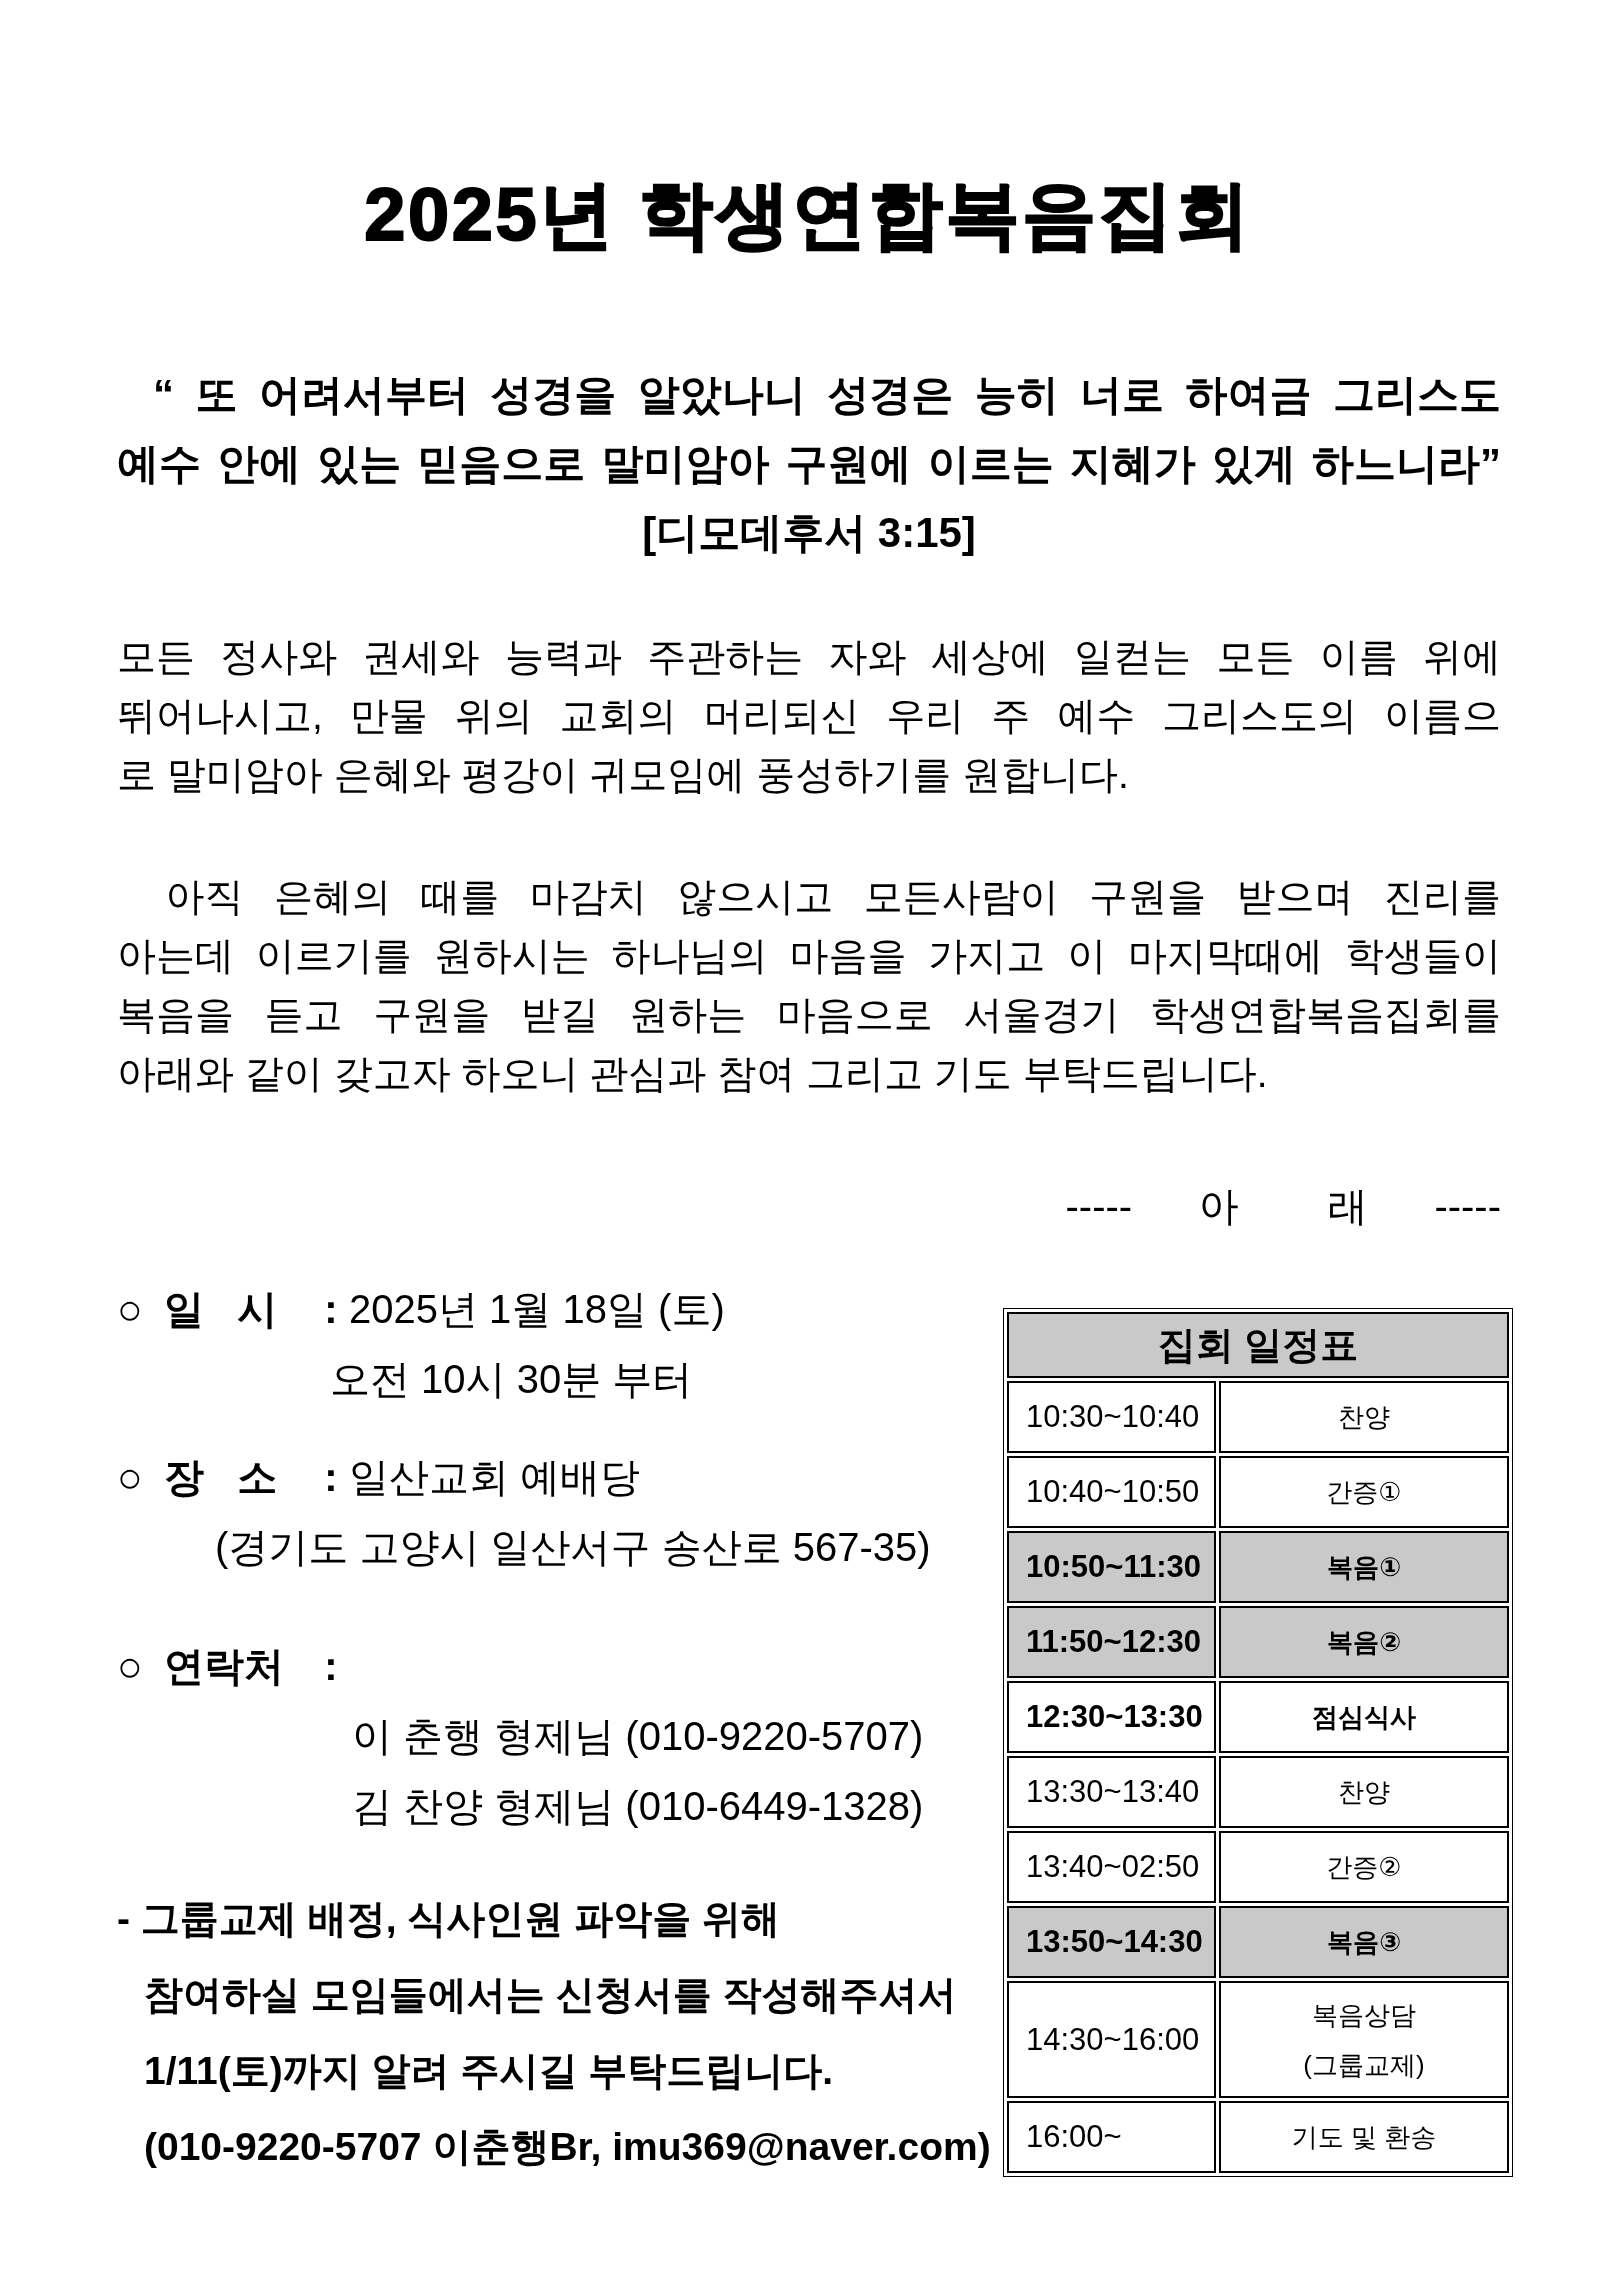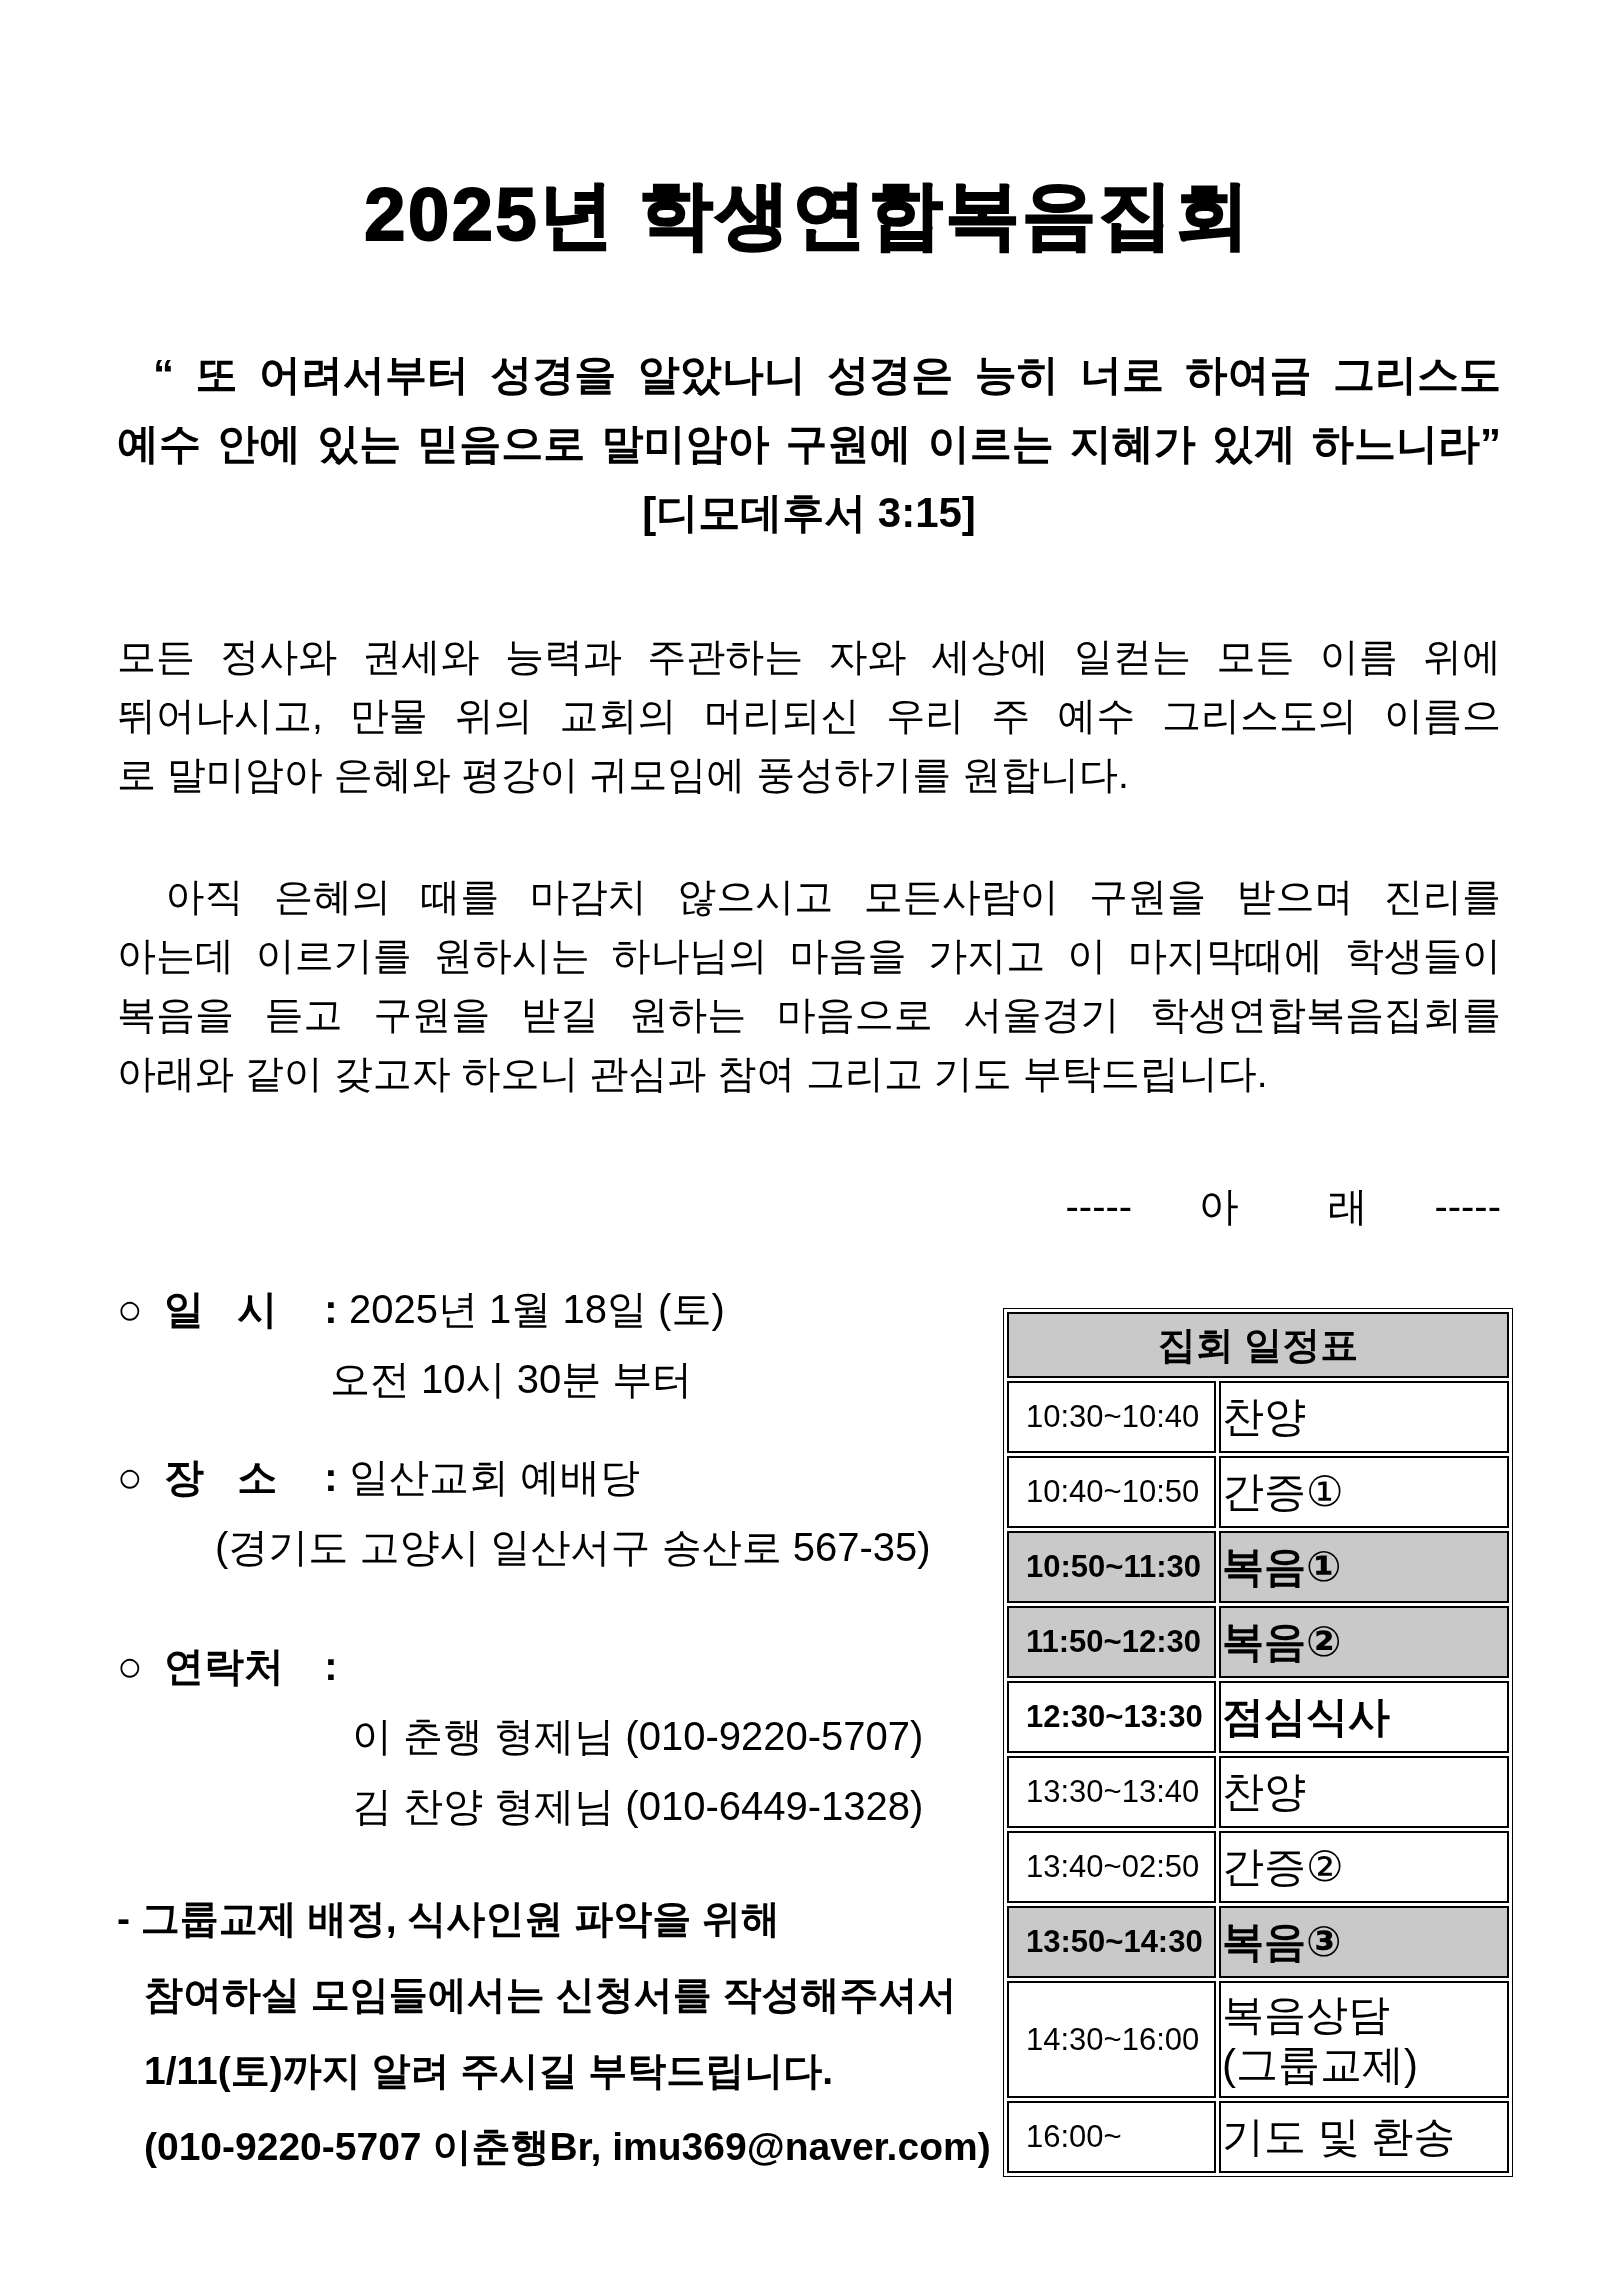--- a/index.html
+++ b/index.html
@@ -14,21 +14,21 @@
   }
   
   .title{
     position:absolute;top:166px;left:0;width:100%;
     text-align:center;
     font-size:74px;font-weight:900;letter-spacing:2.6px;
     -webkit-text-stroke:2px #000;
   }
   
   .quote{
-    position:absolute;top:340px;left:117px;width:1384px;
+    position:absolute;top:360px;left:117px;width:1384px;
     font-size:42px;font-weight:bold;line-height:69px;
   }
   .jline{text-align:justify;text-align-last:justify;white-space:pre-wrap;}
   .quote .ref{text-align:center;text-align-last:center;font-weight:bold;}
   .indent1{text-indent:36px;}
   .indent2{text-indent:18px;}
   
   .para{
     position:absolute;left:117px;width:1384px;
     font-size:39px;font-weight:normal;line-height:59px;
@@ -70,21 +70,21 @@
   .schedule th,.schedule td{
     border:2px solid #000;background:#ffffff;
     font-weight:normal;vertical-align:middle;
   }
   .schedule th{
     height:60px;font-size:38px;font-weight:bold;text-align:center;
     background:#c9c9c9;
   }
   .schedule td{height:66px;}
   .schedule td.time-cell{font-size:31px;text-align:left;padding-left:17px;}
-  .schedule td.event-cell{font-size:42px;text-align:left;}
+  .schedule td.event-cell{font-size:26px;text-align:center;}
   .schedule tr.shaded td{background:#c9c9c9;font-weight:bold;}
   .schedule tr.boldrow td{font-weight:bold;}
   .schedule tr.tall td{height:111px;}
   .event-line{display:block;line-height:50px;}
 </style>
 </head>
 <body>
 
 <div class="page">
 

